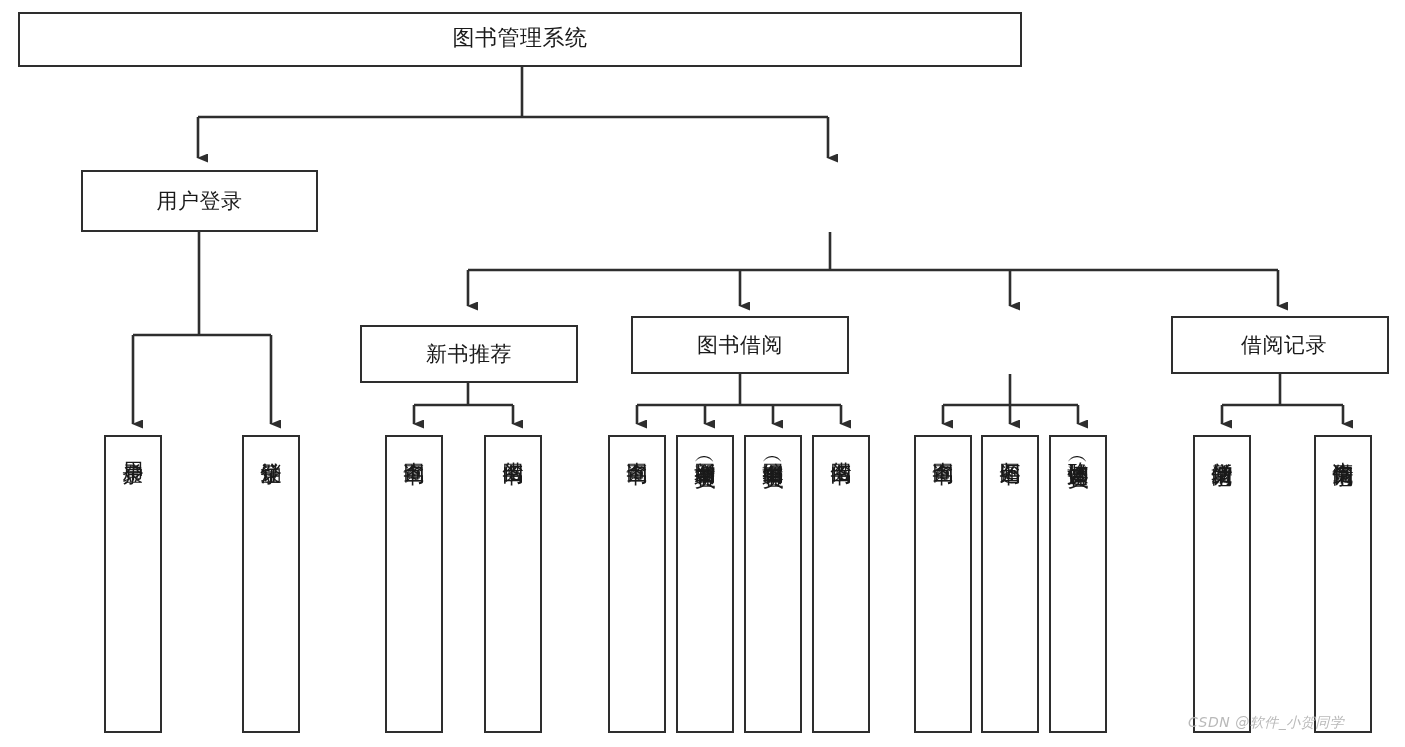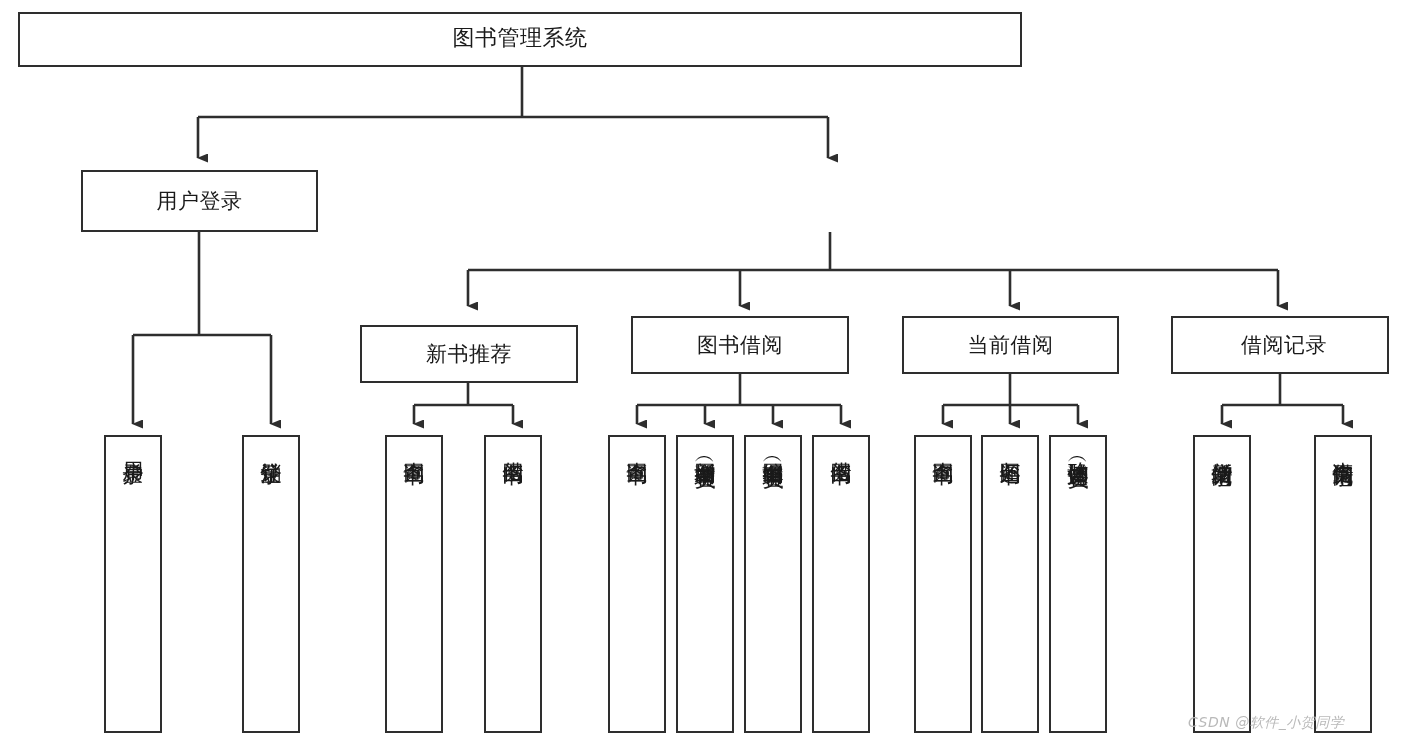--- a/index.html
+++ b/index.html
@@ -133,23 +133,20 @@
   <div class="node horizontal" style="left:81px; top:170px; width:237px; height:62px;">
     <span class="node-label">用户登录</span>
   </div>
 
   <div class="node horizontal" style="left:360px; top:316px; width:218px; height:58px;margin-top:9px;">
     <span class="node-label">新书推荐</span>
   </div>
   <div class="node horizontal" style="left:631px; top:316px; width:218px; height:58px;">
     <span class="node-label">图书借阅</span>
   </div>
-  <div class="node horizontal" style="left:902px; top:316px; width:217px; height:58px;">
-    <span class="node-label">当前借阅</span>
-  </div>
   <div class="node horizontal" style="left:1171px; top:316px; width:218px; height:58px;padding-left:8px;">
     <span class="node-label">借阅记录</span>
   </div>
 
   <div class="node vertical" style="left:104px; top:435px; width:58px; height:298px;">
     <span class="node-label">用户登录</span>
   </div>
   <div class="node vertical" style="left:242px; top:435px; width:58px; height:298px;">
     <span class="node-label">注销登录</span>
   </div>

